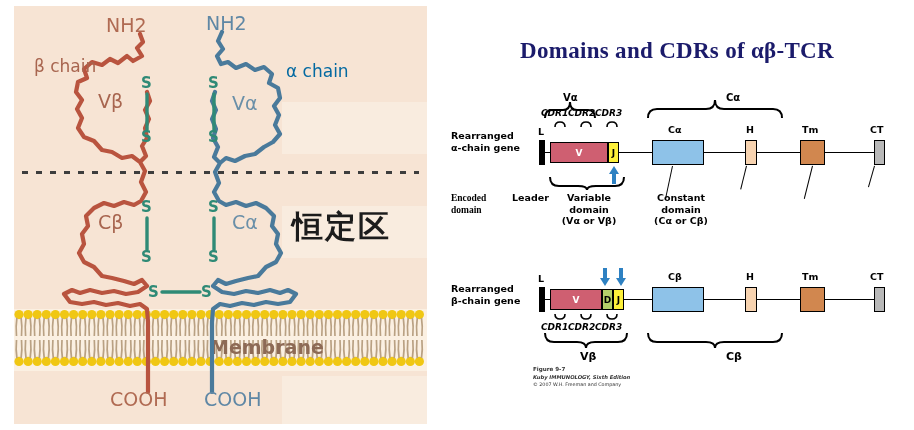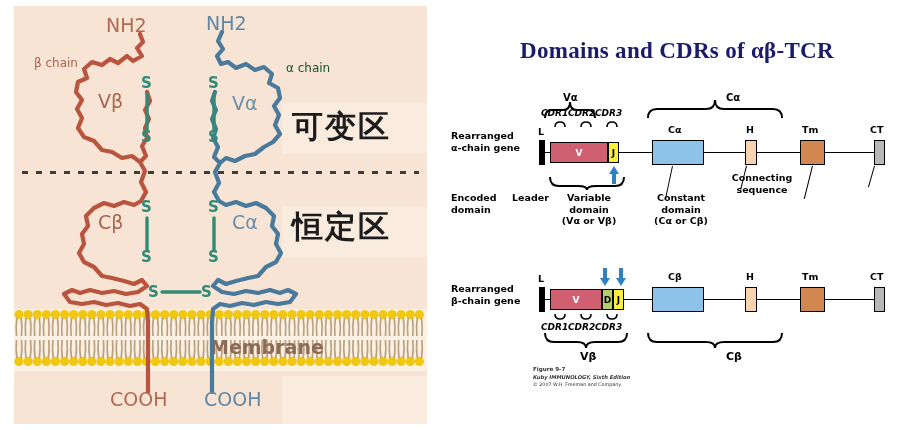--- a/index.html
+++ b/index.html
@@ -13,24 +13,24 @@
     position:absolute;left:14px;top:6px;width:413px;height:418px;
     background:#f7e4d4;overflow:hidden;
   }
   .band{position:absolute;background:#f9ecdf;}
   .cn-label{
     position:absolute;color:#1c1c1c;font-family:"DejaVu Sans", sans-serif;
     font-weight:700;font-size:31px;letter-spacing:2px;white-space:nowrap;
   }
   .chain-label{
     position:absolute;font-family:"DejaVu Sans", sans-serif;
-    font-size:12px;white-space:nowrap;
+    font-size:17px;white-space:nowrap;
   }
   .lbl-beta{color:#a8654f;}
-  .lbl-alpha{color:#14532d;}
+  .lbl-alpha{color:#0369a1;}
   .lbl-term-b{color:#b06a52;font-size:19px;}
   .lbl-term-a{color:#5f87a5;font-size:19px;}
   .dom-b{color:#a8654f;font-size:19px;}
   .dom-a{color:#6a8fa8;font-size:19px;}
   .s-lbl{
     position:absolute;color:#2f8a76;font-family:"DejaVu Sans", sans-serif;
     font-weight:700;font-size:15px;
   }
   #membrane-word{
     position:absolute;left:196px;top:330px;color:#8d6a55;
@@ -259,21 +259,20 @@
   <div class="chain-label lbl-term-a" style="left:192px;top:6px;">NH2</div>
   <div class="chain-label lbl-beta" style="left:20px;top:50px;">β chain</div>
   <div class="chain-label lbl-alpha" style="left:272px;top:55px;">α chain</div>
   <div class="chain-label dom-b" style="left:84px;top:84px;">Vβ</div>
   <div class="chain-label dom-a" style="left:218px;top:86px;">Vα</div>
   <div class="chain-label dom-b" style="left:84px;top:205px;">Cβ</div>
   <div class="chain-label dom-a" style="left:218px;top:205px;">Cα</div>
   <div class="chain-label lbl-term-b" style="left:96px;top:382px;">COOH</div>
   <div class="chain-label lbl-term-a" style="left:190px;top:382px;">COOH</div>
 
-  <div class="cn-label" style="left:278px;top:100px;">可变区</div>
   <div class="cn-label" style="left:278px;top:200px;">恒定区</div>
 </div>
 
 <div id="right-panel">
 
   <div id="fig-title">Domains and CDRs of αβ-TCR</div>
 
   <div class="row-title" style="left:11px;top:130px;">
     <div>Rearranged</div>
     <div>α-chain gene</div>
@@ -324,45 +323,41 @@
 
   <div class="lead" style="left:232px;top:166px;height:34px;transform:rotate(12deg);"></div>
   <div class="lead" style="left:306px;top:166px;height:24px;transform:rotate(14deg);"></div>
   <div class="lead" style="left:372px;top:166px;height:34px;transform:rotate(14deg);"></div>
   <div class="lead" style="left:434px;top:166px;height:22px;transform:rotate(16deg);"></div>
 
   <svg style="position:absolute;left:108px;top:176px;" width="80" height="14" viewBox="0 0 80 14">
     <path d="M2,1 q0,9 9,9 L30,10 q9,0 9,4 q0,-4 9,-4 L67,10 q9,0 9,-9" fill="none" stroke="#000" stroke-width="2"></path>
   </svg>
 
-  <div class="row-title" style="left:11px;top:192px;">
+  <div class="row-title" style="left:11px;top:192px;font-family:Liberation Serif, serif;">
     <div>Encoded</div>
     <div>domain</div>
   </div>
 
   <div class="desc" style="left:72px;top:192px;">
     <div>Leader</div>
   </div>
 
   <div class="desc" style="left:113px;top:192px;width:72px;">
     <div>Variable</div>
     <div>domain</div>
     <div>(Vα or Vβ)</div>
   </div>
 
   <div class="desc" style="left:202px;top:192px;width:78px;">
     <div>Constant</div>
     <div>domain</div>
     <div>(Cα or Cβ)</div>
   </div>
 
-  <div class="desc" style="left:283px;top:172px;width:78px;">
-    <div>Connecting</div>
-    <div>sequence</div>
-  </div>
 
 
 
   <div class="row-title" style="left:11px;top:283px;">
     <div>Rearranged</div>
     <div>β-chain gene</div>
   </div>
 
   <div class="hline" style="left:99px;top:299px;width:346px;"></div>
 

